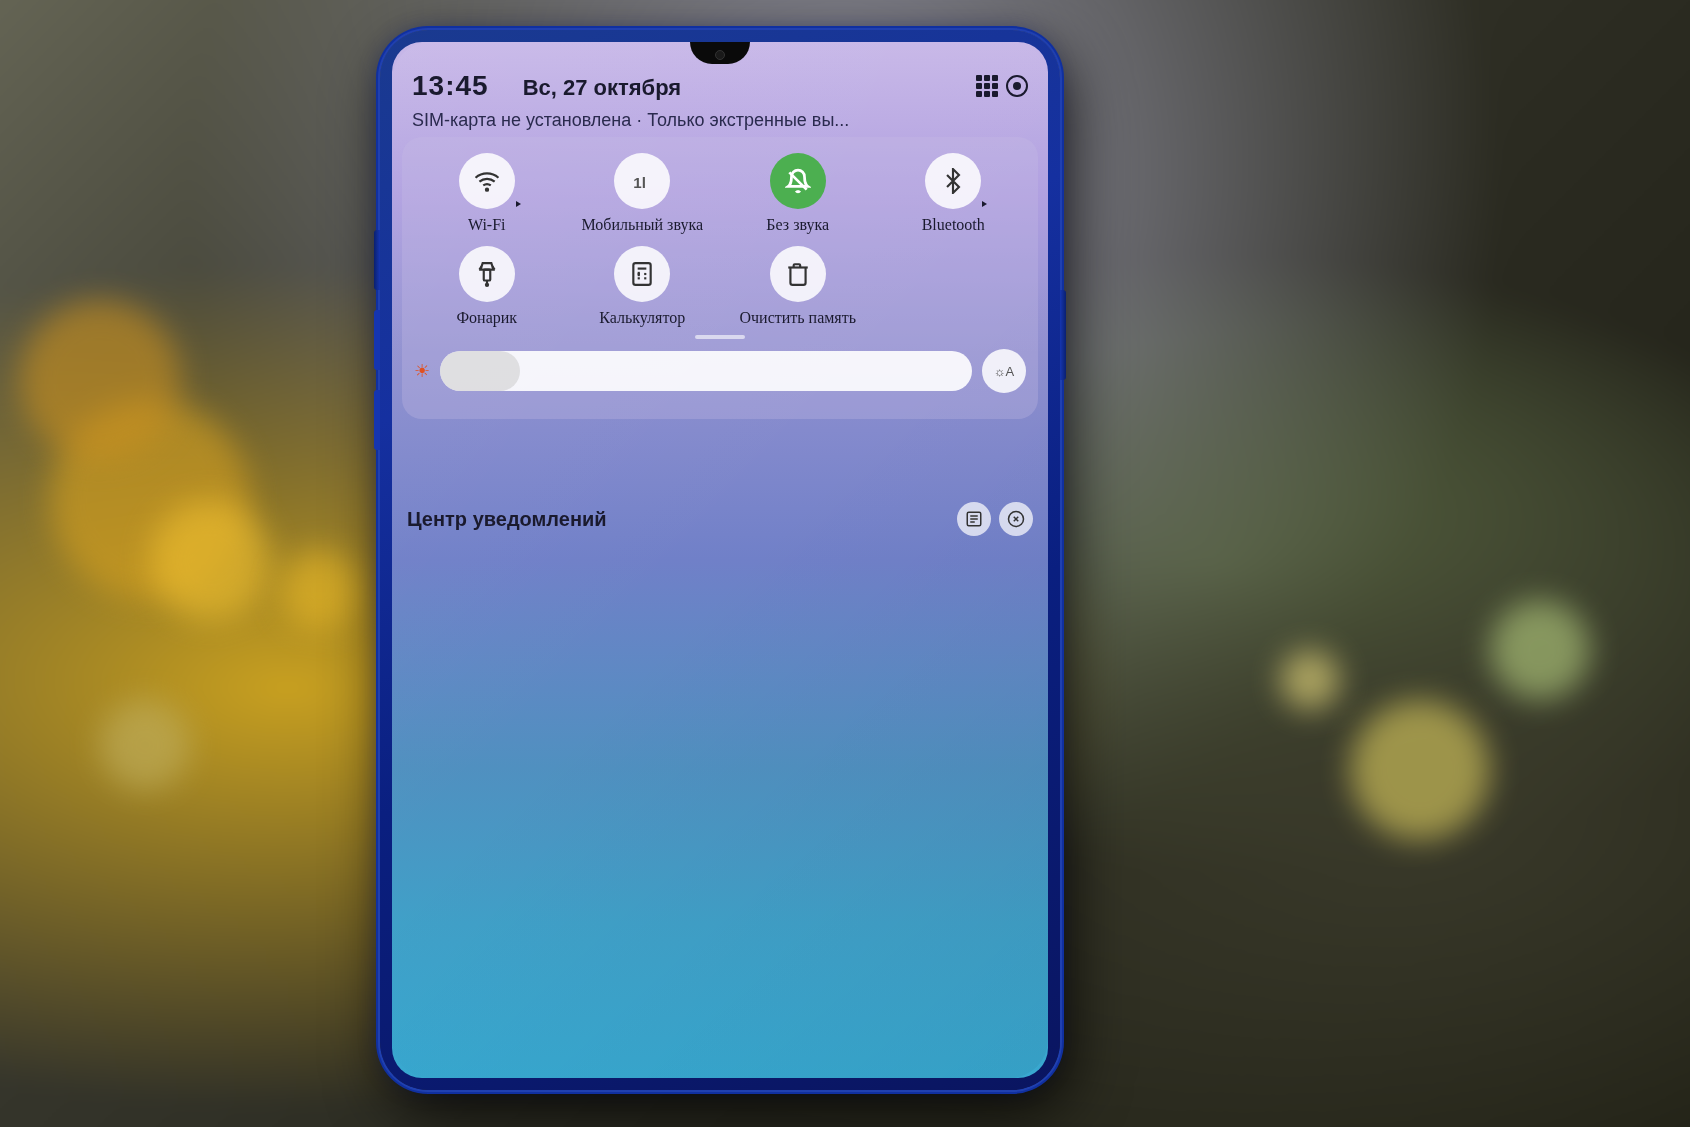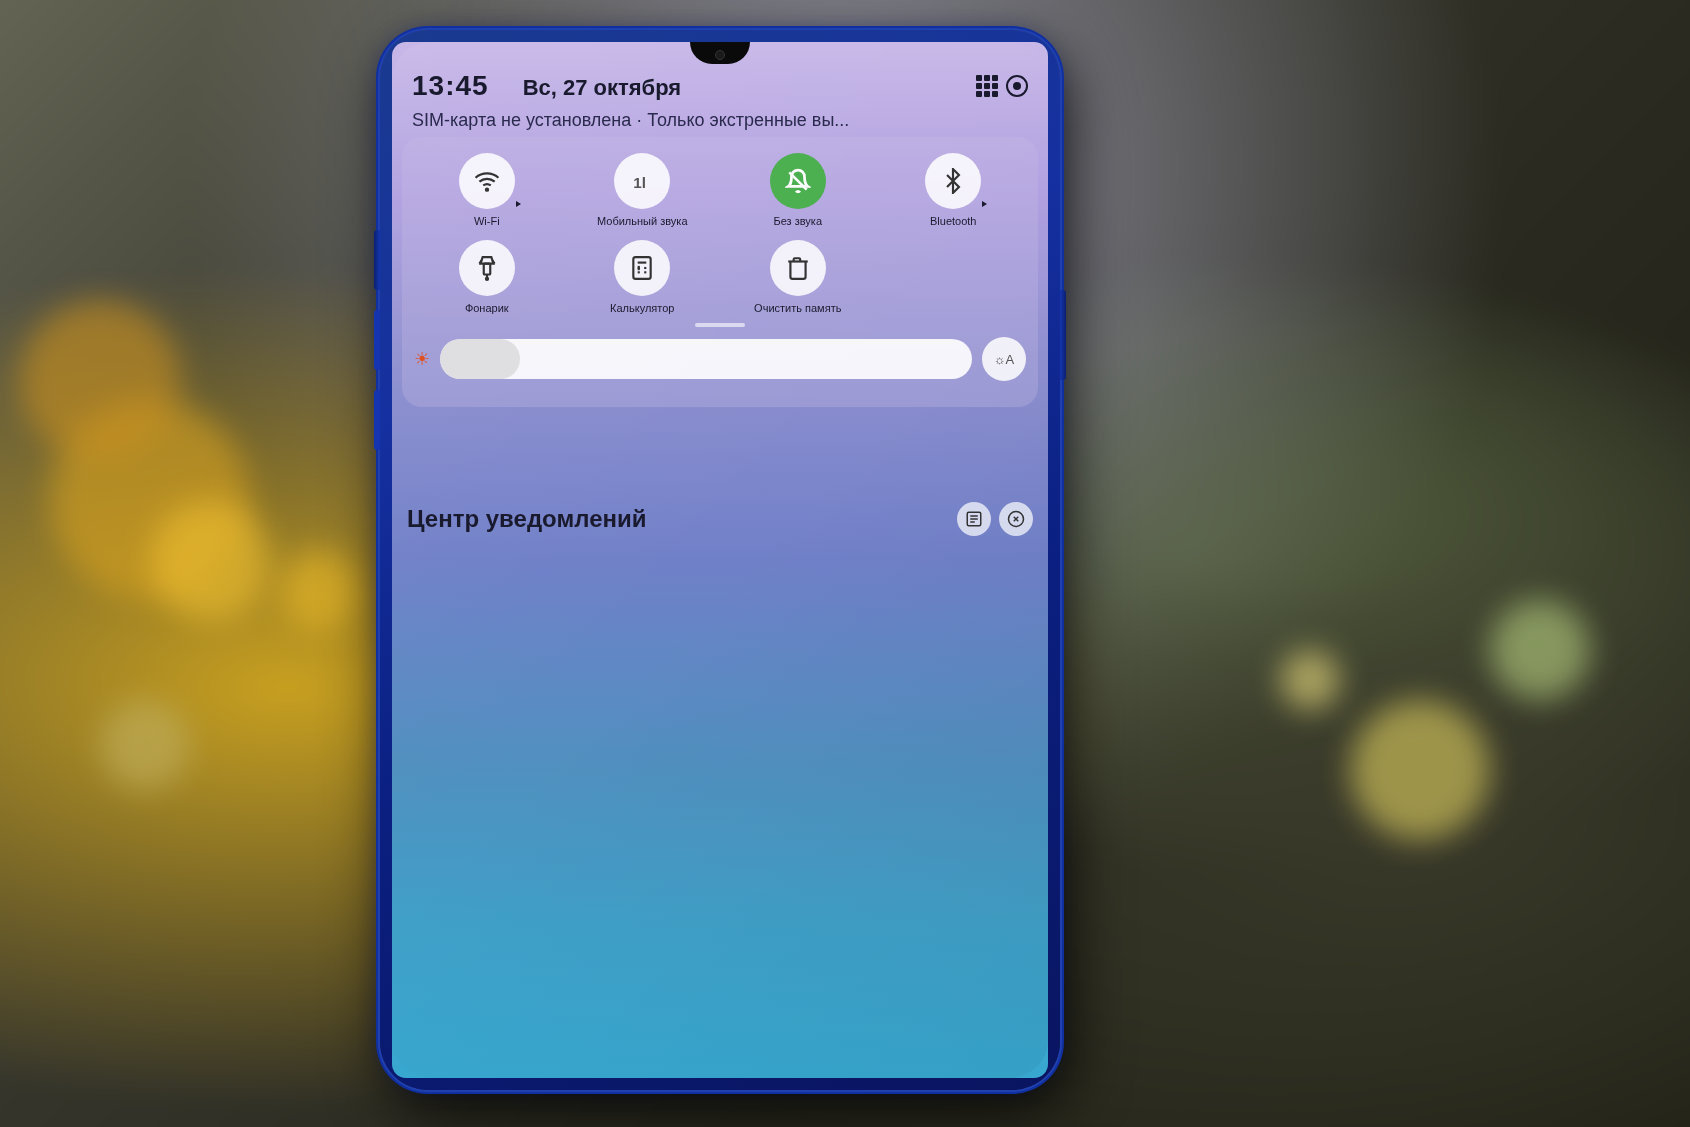--- a/index.html
+++ b/index.html
@@ -81,21 +81,21 @@
       border-radius: 0 3px 3px 0;
     }
 
     
     .screen {
       position: absolute;
       top: 12px;
       left: 12px;
       right: 12px;
       bottom: 12px;
-      border-radius: 14px;
+      border-radius: 30px;
       overflow: hidden;
       background: linear-gradient(180deg, #c8b8e8 0%, #b0a0e0 15%, #9090d0 30%, #7080c8 50%, #5090c0 70%, #40a0c8 85%, #38a8d0 100%);
     }
 
     
     .notch {
       position: absolute;
       top: 0;
       left: 50%;
       transform: translateX(-50%);
@@ -232,24 +232,25 @@
       align-items: center;
       justify-content: center;
       position: relative;
     }
 
     .qs-btn.active-green {
       background: #4CAF50;
     }
 
     .qs-label {
-      font-size: 11px;
+      font-size: 16px;
       color: #1a1a2e;
       text-align: right;
       line-height: 1.2;
+      font-family: Liberation Serif, serif;
     }
 
     .qs-btn svg {
       width: 26px;
       height: 26px;
     }
 
     
     .arrow-indicator {
       position: absolute;
@@ -330,21 +331,21 @@
     }
 
     .notif-header {
       display: flex;
       align-items: center;
       justify-content: space-between;
       padding: 0 5px;
     }
 
     .notif-title {
-      font-size: 24px;
+      font-size: 20px;
       font-weight: 600;
       color: #1a1a2e;
     }
 
     .notif-actions {
       display: flex;
       gap: 8px;
     }
 
     .notif-action-btn {

